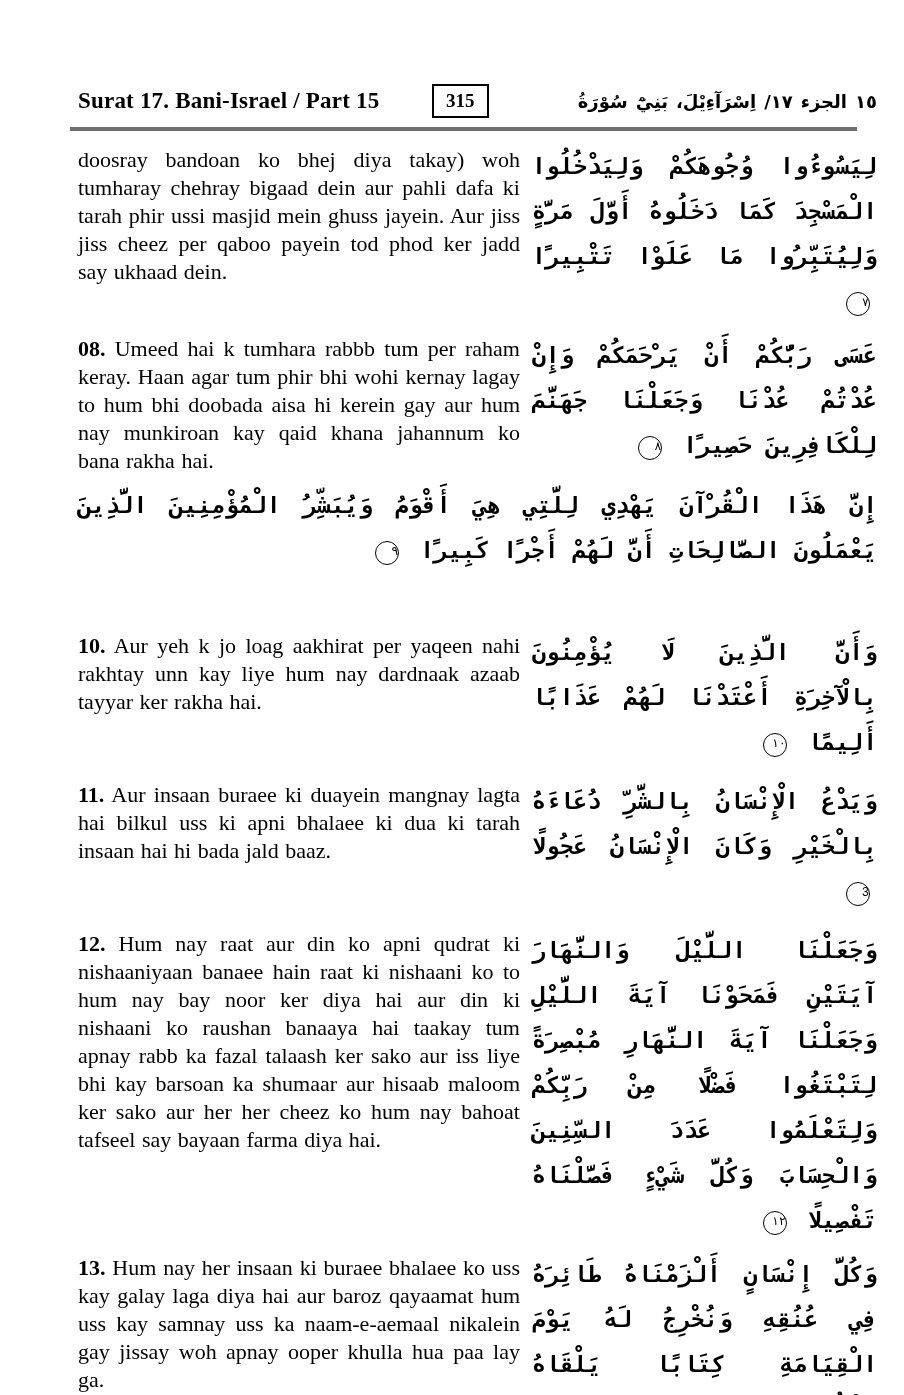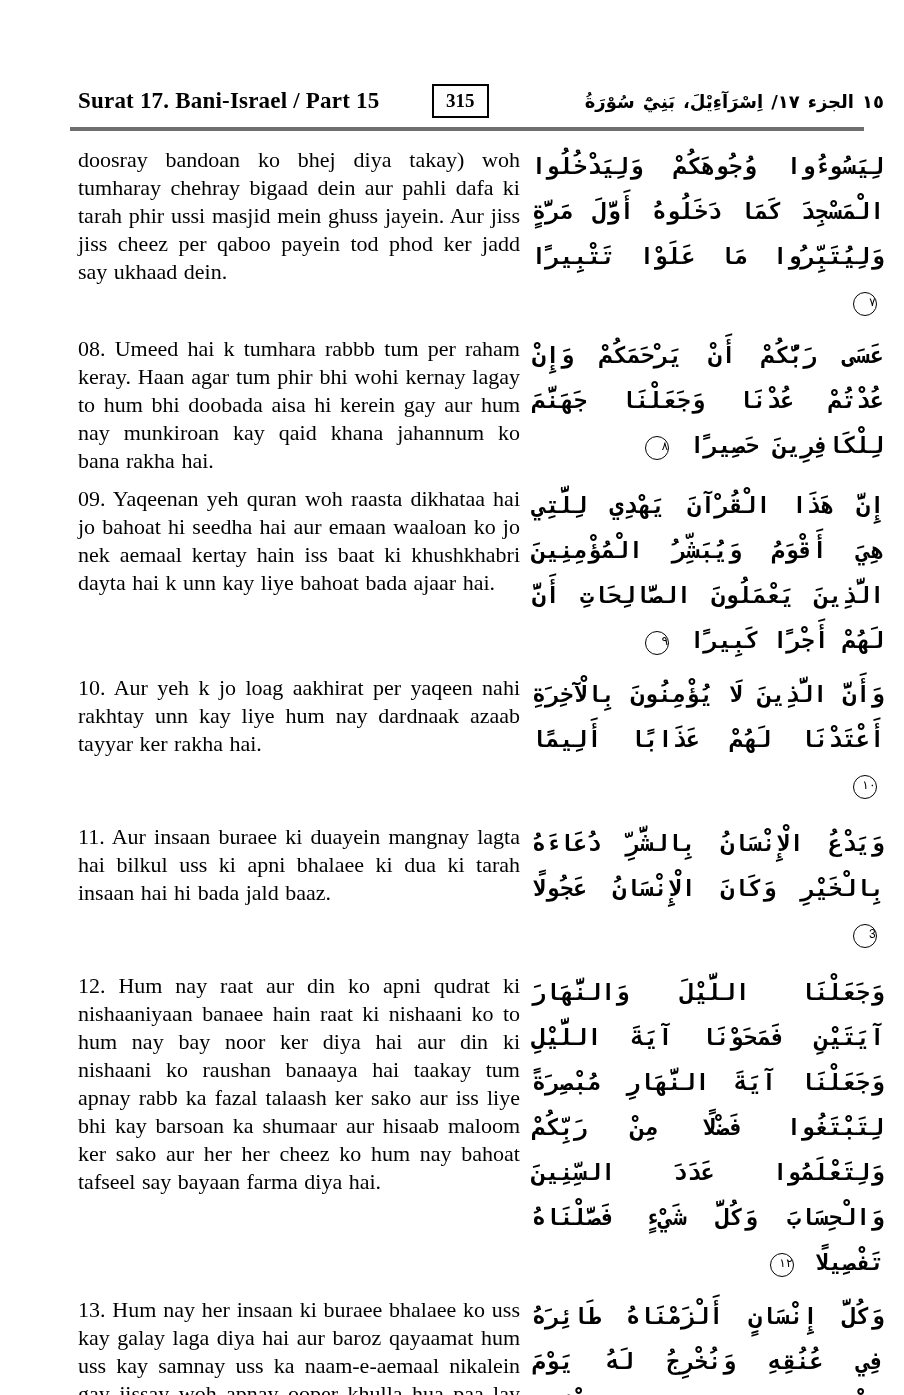--- a/index.html
+++ b/index.html
@@ -1,18 +1,18 @@
 <!DOCTYPE html>
 <html><head>
 <meta charset="utf-8">
 <style>
   html,body{margin:0;padding:0;background:#ffffff;}
   .page{
     width:904px;height:1395px;box-sizing:border-box;
-    padding:84px 20px 20px 78px;
+    padding:84px 27px 20px 78px;
     background:#ffffff;color:#000;
     font-family:"Liberation Serif",serif;
     overflow:hidden;position:relative;
   }
   
   .header{display:flex;align-items:center;}
   .header-title-en{font-weight:bold;font-size:23px;letter-spacing:.2px;width:350px;white-space:nowrap;}
   .page-number-box{
     border:2.5px solid #000;padding:0 12px;line-height:30px;
     font-weight:bold;font-size:19px;margin-left:4px;
@@ -23,21 +23,21 @@
   }
   .rule{height:4px;background:#6f6f6f;margin:9px 20px 15px -8px;}
   
   .content{display:flex;flex-direction:column;}
   .verse-row{display:flex;gap:12px;margin-bottom:9px;}
   .translation{
     width:442px;flex:0 0 auto;
     font-size:22px;line-height:28px;text-align:justify;
     word-spacing:1px;
   }
-  .translation .vnum{font-weight:normal;margin-top:14px;}
+  .translation .vnum{font-weight:bold;margin-top:14px;}
   .arabic{
     flex:1;direction:rtl;
     font-family:Liberation Mono, monospace;
     font-size:23px;line-height:45px;font-weight:bold;
     text-align:justify;text-align-last:right;
   }
   .ayah-marker{
     display:inline-block;width:22px;height:22px;line-height:21px;
     border:1.8px solid #000;border-radius:50%;
     text-align:center;font-size:12px;font-weight:normal;
@@ -93,24 +93,20 @@
         <span class="vnum">08.</span>
         <span>Umeed hai k tumhara rabbb tum per raham keray. Haan agar tum phir bhi wohi kernay lagay to hum bhi doobada aisa hi kerein gay aur hum nay munkiroan kay qaid khana jahannum ko bana rakha hai.</span>
       </div>
       <div class="arabic">
         <span>عَسَى رَبُّكُمْ أَنْ يَرْحَمَكُمْ وَإِنْ عُدْتُمْ عُدْنَا وَجَعَلْنَا جَهَنَّمَ لِلْكَافِرِينَ حَصِيرًا</span>
         <span class="ayah-marker">٨</span>
       </div>
     </div>
 
     <div class="verse-row">
-      <div class="translation">
-        <span class="vnum">09.</span>
-        <span>Yaqeenan yeh quran woh raasta dikhataa hai jo bahoat hi seedha hai aur emaan waaloan ko jo nek aemaal kertay hain iss baat ki khushkhabri dayta hai k unn kay liye bahoat bada ajaar hai.</span>
-      </div>
       <div class="arabic">
         <span>إِنَّ هَذَا الْقُرْآنَ يَهْدِي لِلَّتِي هِيَ أَقْوَمُ وَيُبَشِّرُ الْمُؤْمِنِينَ الَّذِينَ يَعْمَلُونَ الصَّالِحَاتِ أَنَّ لَهُمْ أَجْرًا كَبِيرًا</span>
         <span class="ayah-marker">٩</span>
       </div>
     </div>
 
     <div class="verse-row">
       <div class="translation">
         <span class="vnum">10.</span>
         <span>Aur yeh k jo loag aakhirat per yaqeen nahi rakhtay unn kay liye hum nay dardnaak azaab tayyar ker rakha hai.</span>

